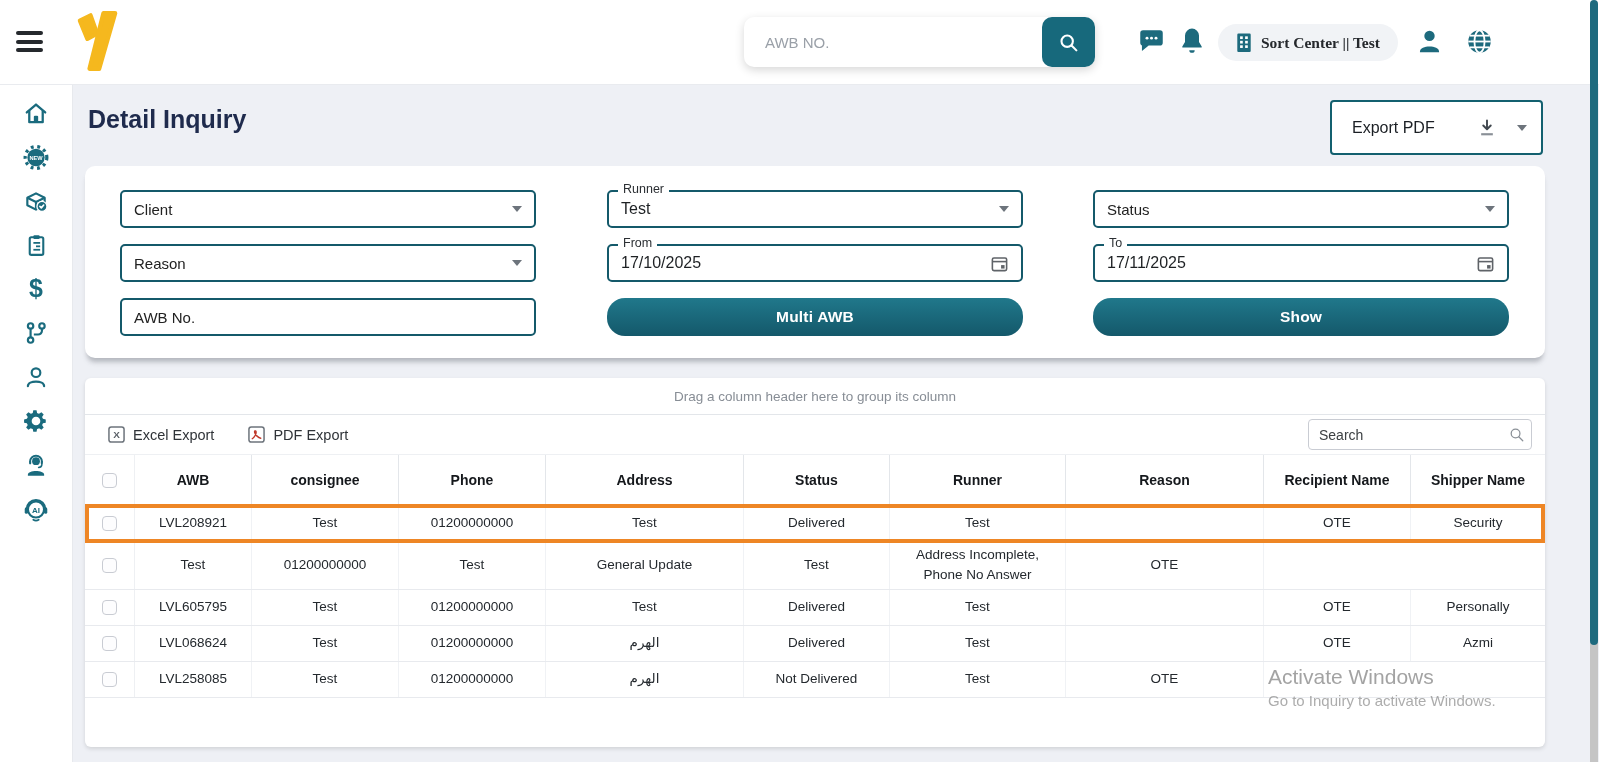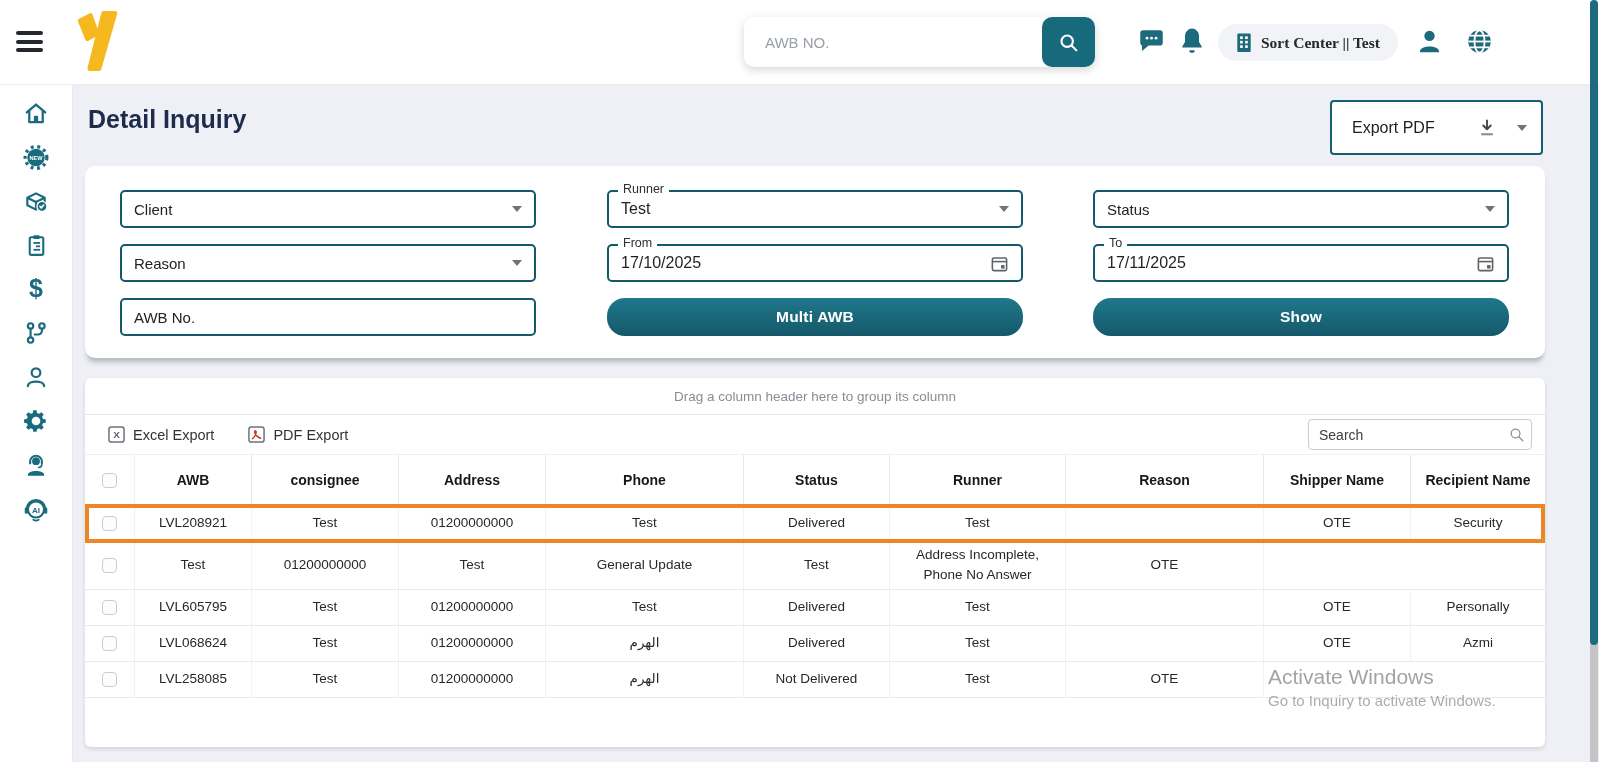--- a/index.html
+++ b/index.html
@@ -310,27 +310,27 @@
     </div>
   </div>
 
   <div class="thead grid-cols">
     <div class="th cb-cell">
       <span class="checkbox"></span>
     </div>
 
   <div class="th">AWB</div>
       <div class="th">consignee</div>
+      <div class="th">Phone</div>
       <div class="th">Address</div>
-      <div class="th">Phone</div>
       <div class="th">Status</div>
       <div class="th">Runner</div>
       <div class="th">Reason</div>
+      <div class="th">Recipient Name</div>
       <div class="th">Shipper Name</div>
-      <div class="th">Recipient Name</div>
     </div>
 
   <div>
 
   <div class="trow grid-cols highlighted">
         <div class="td cb-cell">
           <span class="checkbox"></span>
         </div>
         <div class="td">LVL208921</div>
         <div class="td">Test</div>

